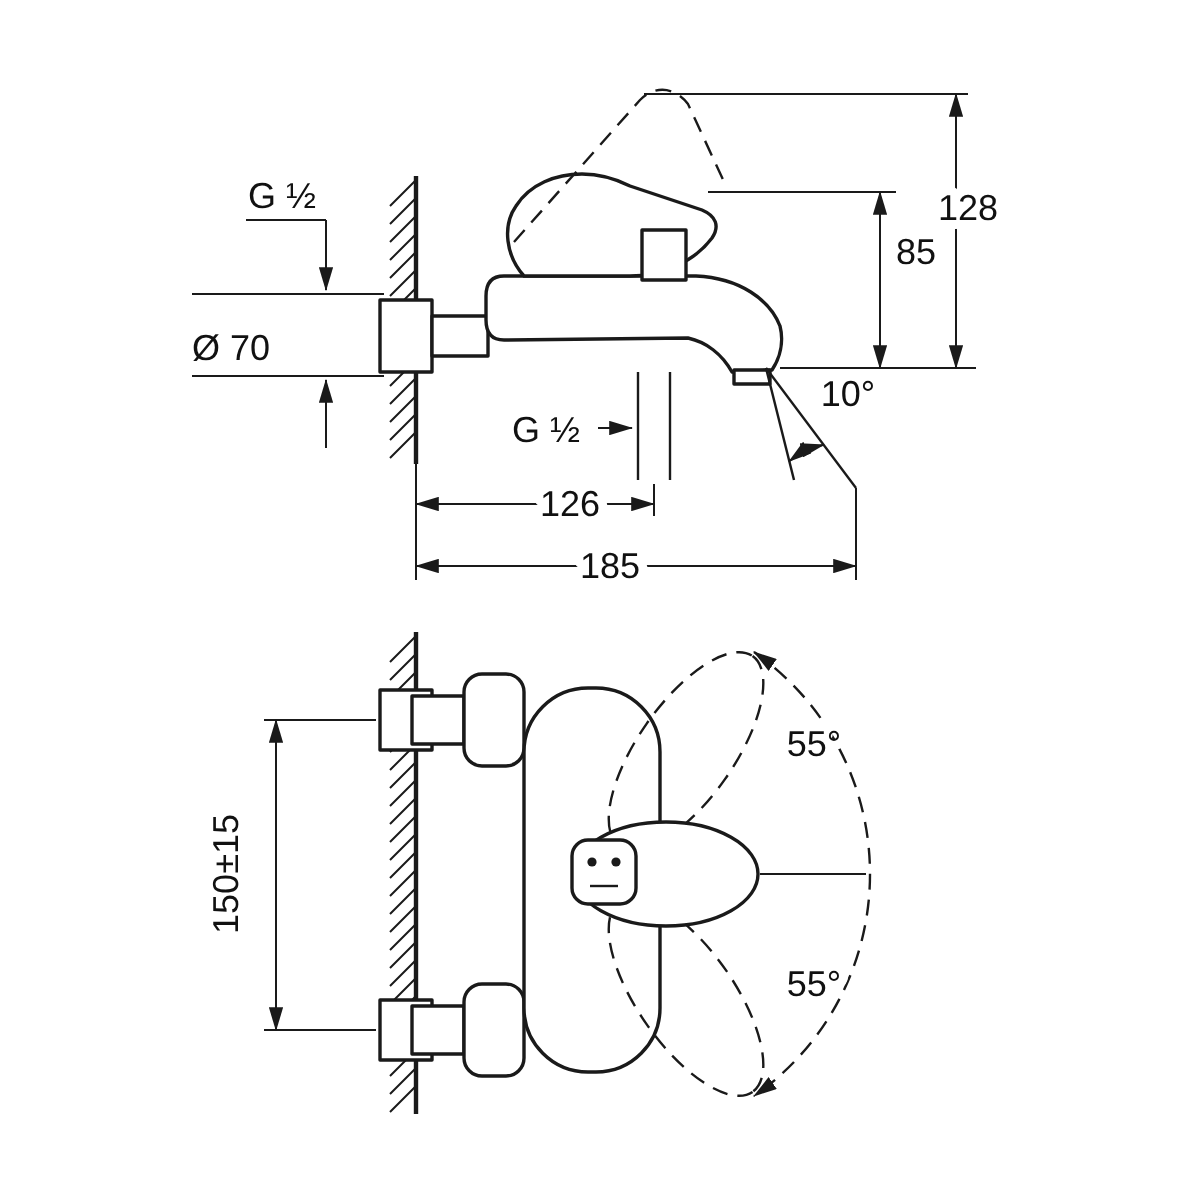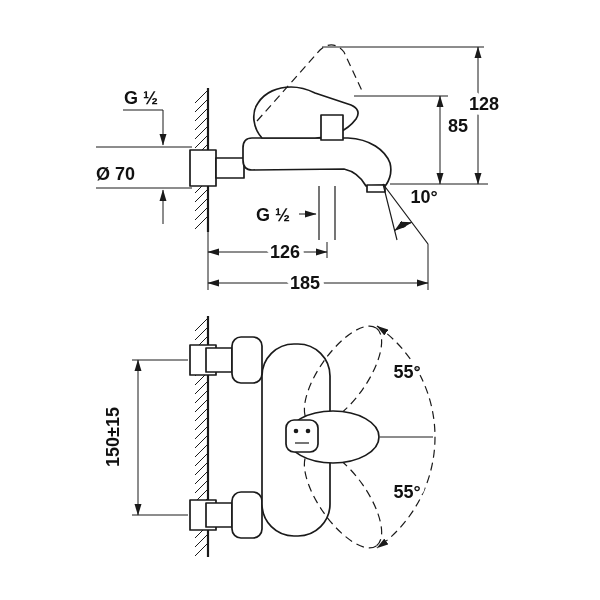--- a/index.html
+++ b/index.html
@@ -2,21 +2,20 @@
 <html><head>
 <meta charset="utf-8">
 <style>
   html, body { margin: 0; padding: 0; background: #ffffff; }
   .canvas {
     width: 600px; height: 600px;
     background: #ffffff;
     outline: 1px solid #ececec;
     position: relative;
     overflow: hidden;
-    font-weight: bold;
   }
   svg { display: block; }
   .outline { fill: #ffffff; stroke: #1a1a1a; stroke-width: 1.7; stroke-linejoin: round; }
   .thin    { fill: none; stroke: #1a1a1a; stroke-width: 1.2; }
   .dim     { fill: none; stroke: #1a1a1a; stroke-width: 1; }
   .dash    { fill: none; stroke: #1a1a1a; stroke-width: 1.2; stroke-dasharray: 8 5; }
   .hatch   { fill: none; stroke: #1a1a1a; stroke-width: 1; }
   .wall    { fill: none; stroke: #1a1a1a; stroke-width: 2.2; }
   .lbl {
     font-family: "Liberation Sans", "DejaVu Sans", sans-serif;

